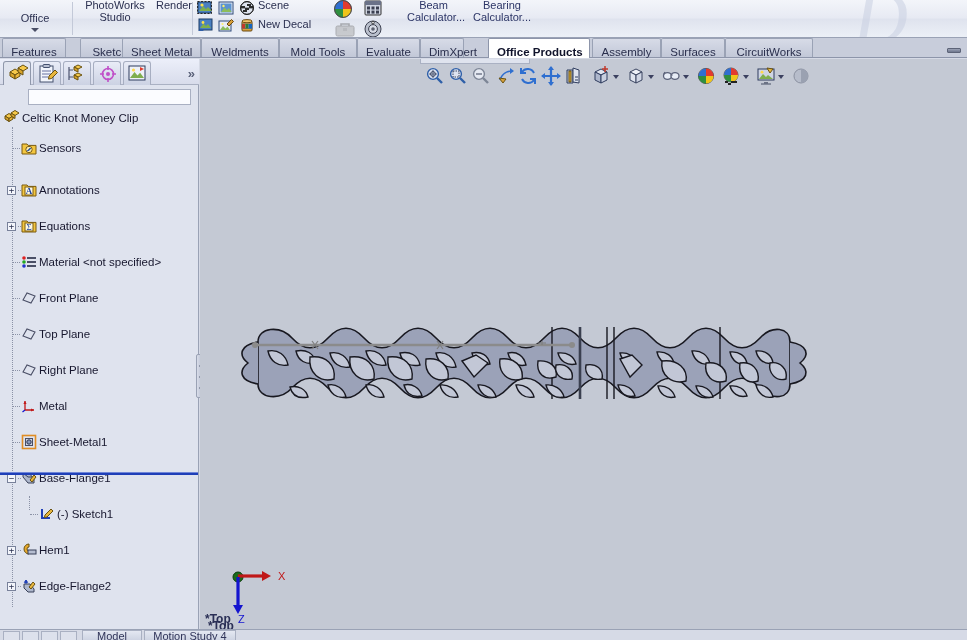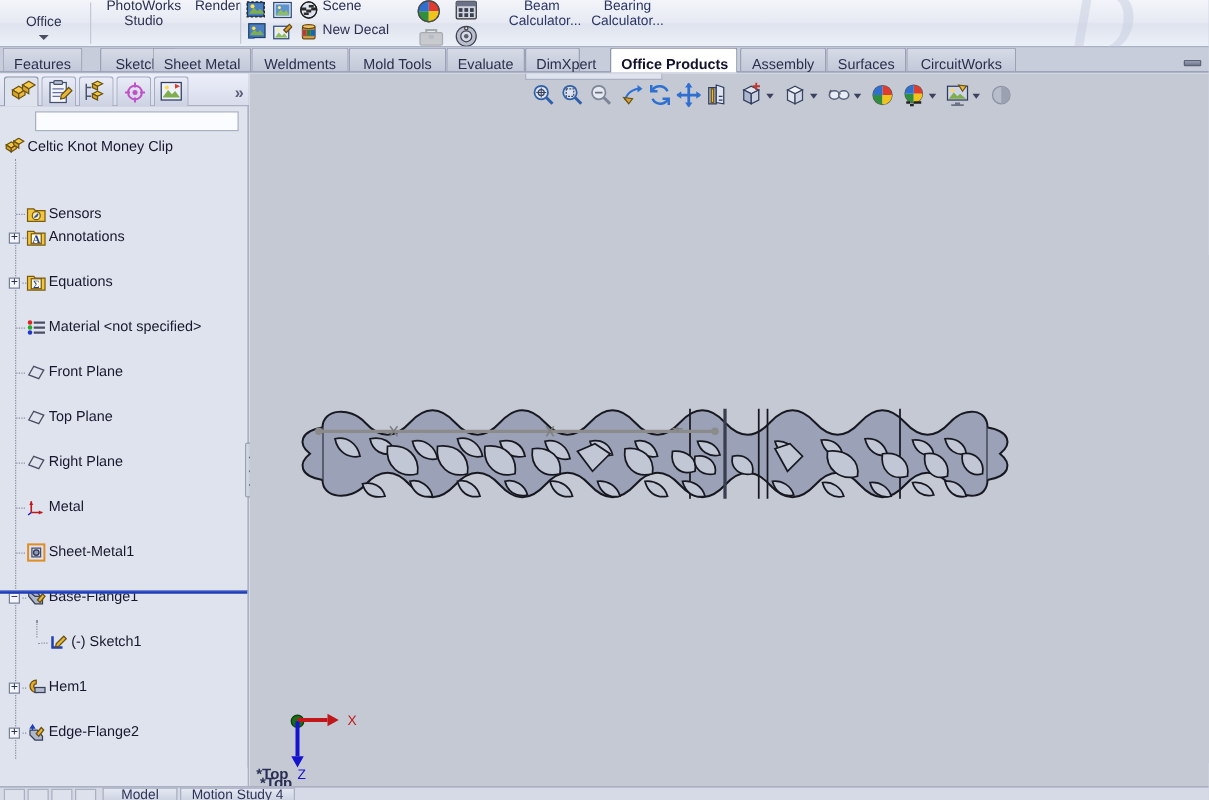--- a/index.html
+++ b/index.html
@@ -371,21 +371,21 @@
             <path d="M5 8.5L9 6v3l-4 2.5z" fill="#eab63c" stroke="#6a5210"></path>
             <path d="M7 3l4-2.5L15 3l-4 2.5z" fill="#f6c94a" stroke="#6a5210"></path>
             <path d="M7 3v3l4 2.5V5.5z" fill="#d8a42b" stroke="#6a5210"></path>
           </svg>
         </span>
         <span class="nm" style="left:22px;">Celtic Knot Money Clip</span>
       </div>
 
       <div class="vline" style="left:12px;top:18px;height:480px;"></div>
 
-      <div class="node" style="top:35px;padding-left:40px;">
+      <div class="node" style="top:12px;padding-left:40px;">
         <span class="dots" style="left:13px;width:7px;"></span>
         <span class="ni" style="left:21px;">
           <svg width="16" height="16" viewBox="0 0 16 16">
               <path d="M1 4h5l1.2 1.4H15V14H1z" fill="#f3c63f" stroke="#7a5b10"></path>
               <circle cx="8" cy="9.5" r="3.2" fill="#f7e9b0" stroke="#7a5b10"></circle>
               <path d="M6.5 11l3-3M9.5 8l-1 2-2 1z" stroke="#2b58a8" stroke-width="1" fill="#2b58a8"></path>
             </svg>
         </span>
         <span class="nm" style="left:39px;">Sensors</span>
       </div>

